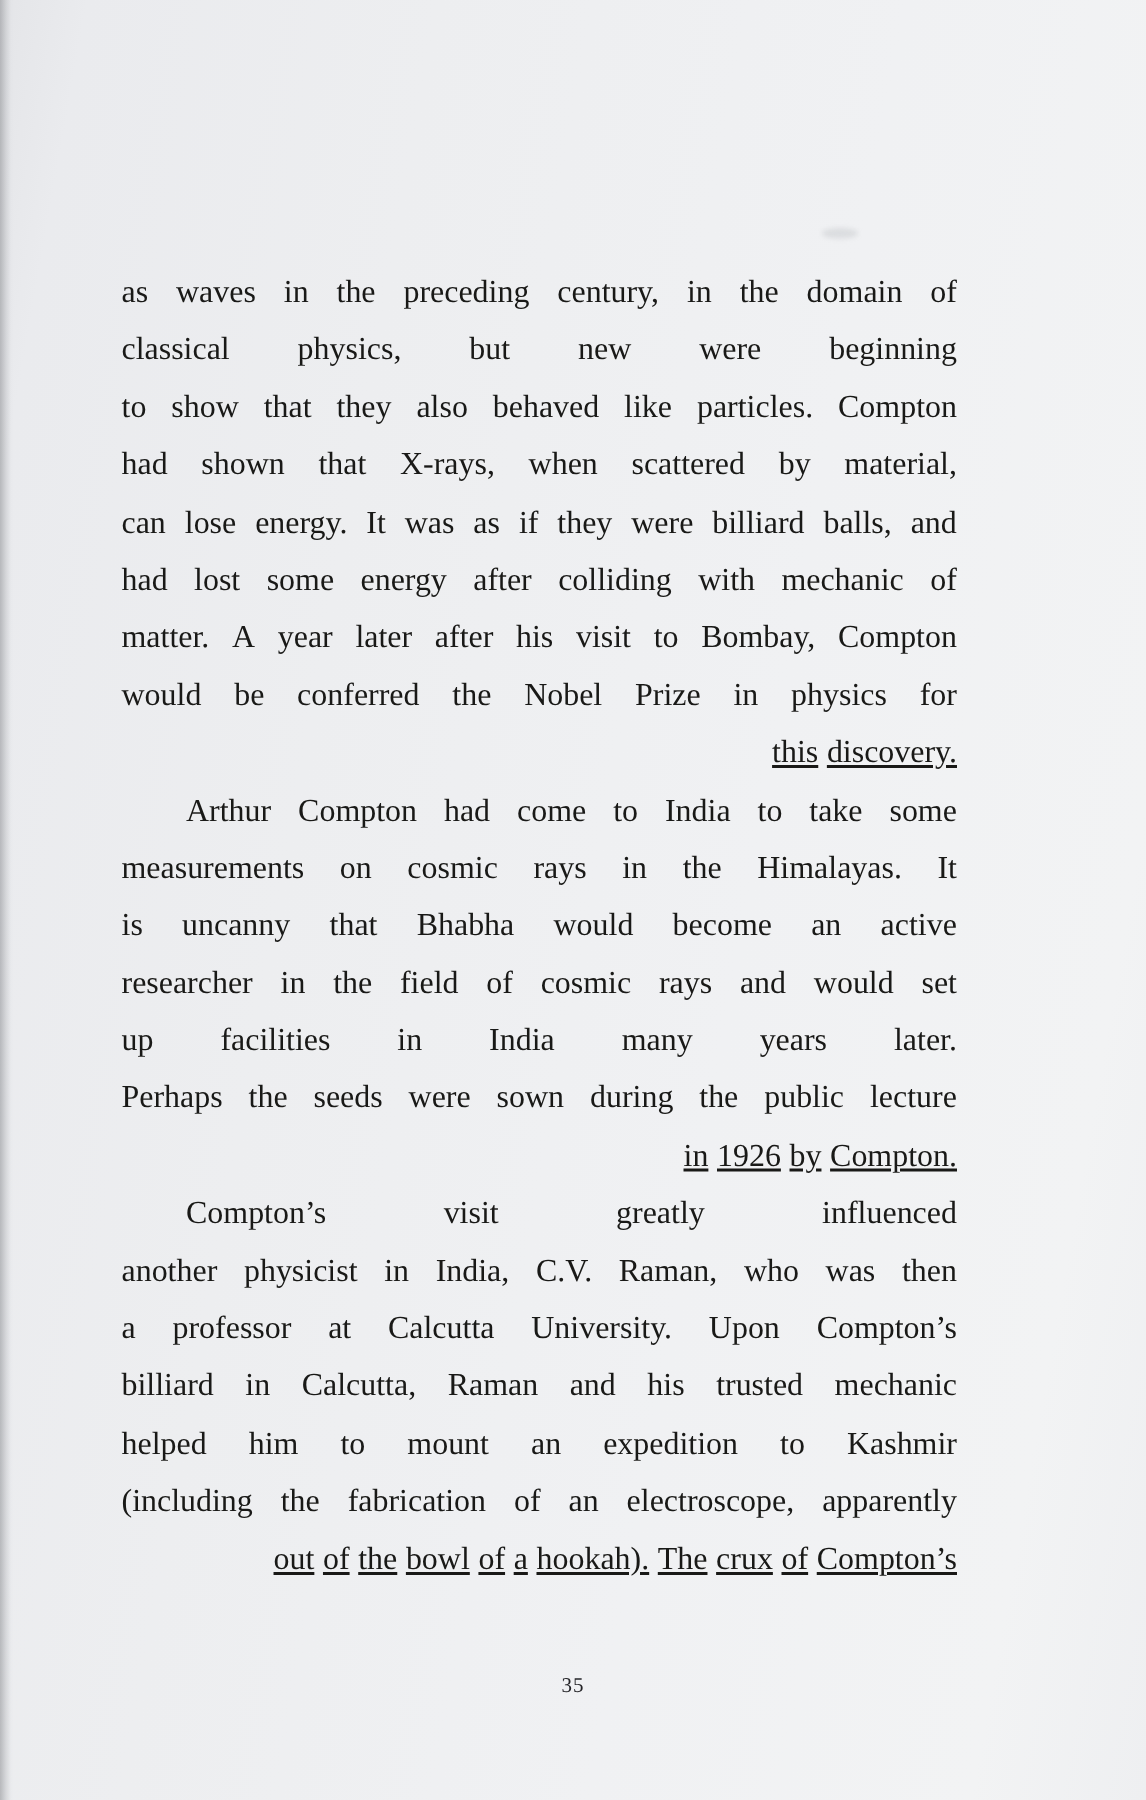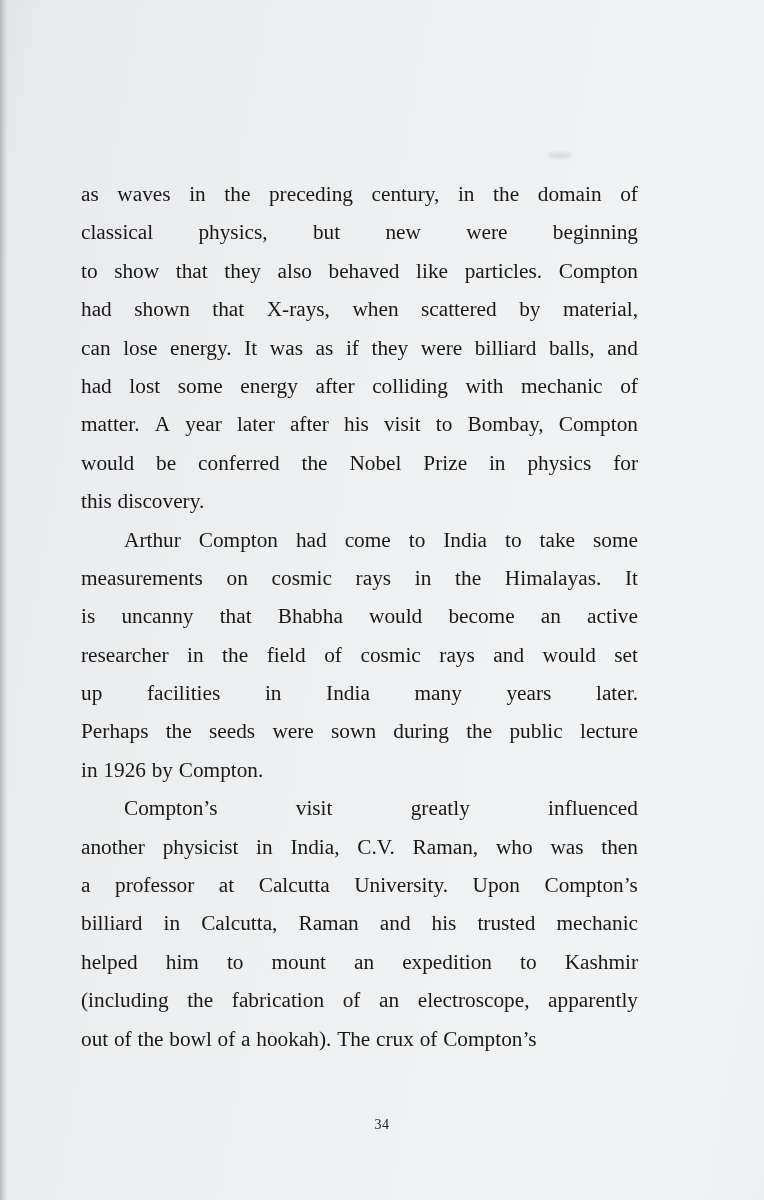--- a/index.html
+++ b/index.html
@@ -90,21 +90,22 @@
   }
   
   .line > span.w {
     display: inline-block;
   }
   .line.just {
     display: flex;
     justify-content: space-between;
   }
   .line.flush.just {
-    justify-content: flex-start;
+    justify-content: flex-end;
+    text-decoration: underline;
   }
   .line.flush.just > span.w + span.w {
     margin-left: 0.27em;
   }
   
   .line.indent {
     padding-left: 43px;
     width: 514px;
   }
 
@@ -377,15 +378,15 @@
           <span class="w">a</span>
           <span class="w">hookah).</span>
           <span class="w">The</span>
           <span class="w">crux</span>
           <span class="w">of</span>
           <span class="w">Compton’s</span>
         </div>
       </div>
     </div>
 
-  <div class="folio">34</div>
+  <div class="folio">35</div>
 
 </div>
 
 </body></html>

